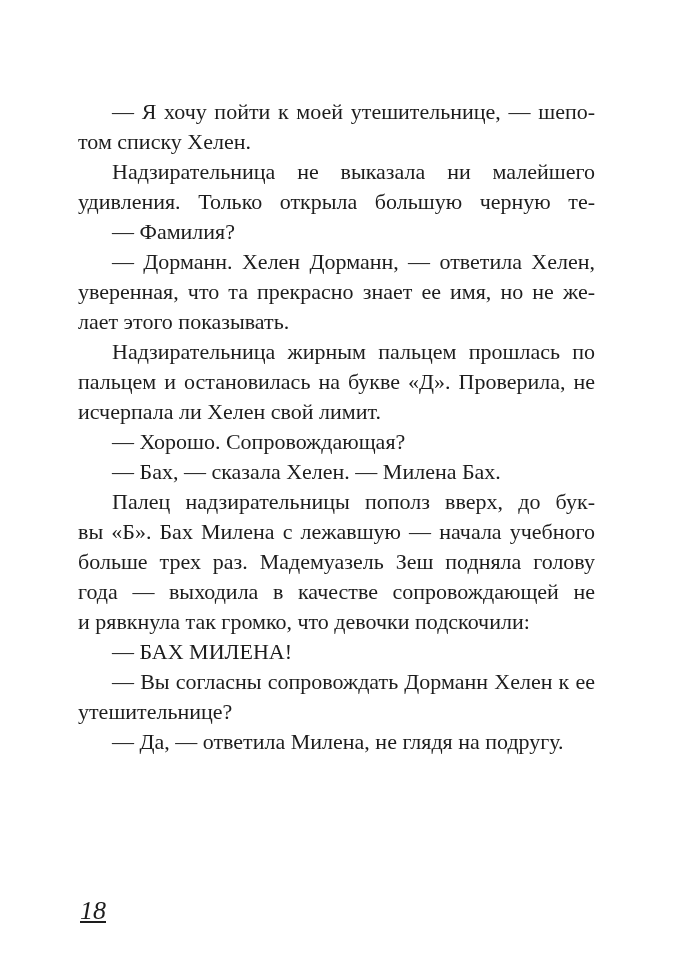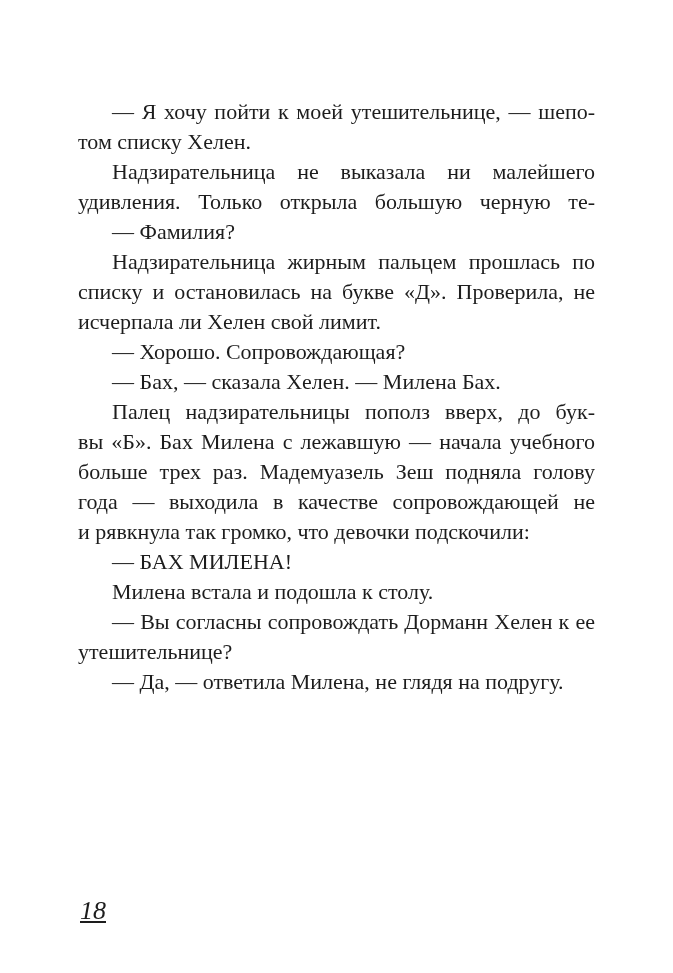--- a/index.html
+++ b/index.html
@@ -58,44 +58,46 @@
         <div class="line">том списку Хелен.</div>
       </div>
       <div class="paragraph">
         <div class="line indent justified">Надзирательница не выказала ни малейшего</div>
         <div class="line justified">удивления. Только открыла большую черную те-</div>
       </div>
       <div class="paragraph">
         <div class="line indent">— Фамилия?</div>
       </div>
       <div class="paragraph">
+        <div class="line indent justified">— Дорманн. Хелен Дорманн, — ответила Хелен,</div>
+        <div class="line justified">уверенная, что та прекрасно знает ее имя, но не же-</div>
+        <div class="line">лает этого показывать.</div>
+      </div>
+      <div class="paragraph">
         <div class="line indent justified">Надзирательница жирным пальцем прошлась по</div>
-        <div class="line justified">списку и остановилась на букве «Д». Проверила, не</div>
+        <div class="line justified">пальцем и остановилась на букве «Д». Проверила, не</div>
         <div class="line">исчерпала ли Хелен свой лимит.</div>
       </div>
       <div class="paragraph">
         <div class="line indent">— Хорошо. Сопровождающая?</div>
       </div>
       <div class="paragraph">
         <div class="line indent">— Бах, — сказала Хелен. — Милена Бах.</div>
       </div>
       <div class="paragraph">
         <div class="line indent justified">Палец надзирательницы пополз вверх, до бук-</div>
         <div class="line justified">вы «Б». Бах Милена с лежавшую — начала учебного</div>
         <div class="line justified">больше трех раз. Мадемуазель Зеш подняла голову</div>
         <div class="line justified">года — выходила в качестве сопровождающей не</div>
         <div class="line">и рявкнула так громко, что девочки подскочили:</div>
       </div>
       <div class="paragraph">
         <div class="line indent">— БАХ МИЛЕНА!</div>
       </div>
       <div class="paragraph">
-        <div class="line indent">Милена встала и подошла к столу.</div>
-      </div>
-      <div class="paragraph">
         <div class="line indent justified">— Вы согласны сопровождать Дорманн Хелен к ее</div>
         <div class="line">утешительнице?</div>
       </div>
       <div class="paragraph">
         <div class="line indent">— Да, — ответила Милена, не глядя на подругу.</div>
       </div>
     </div>
   <div class="page-number">18</div>
 </div>
 

